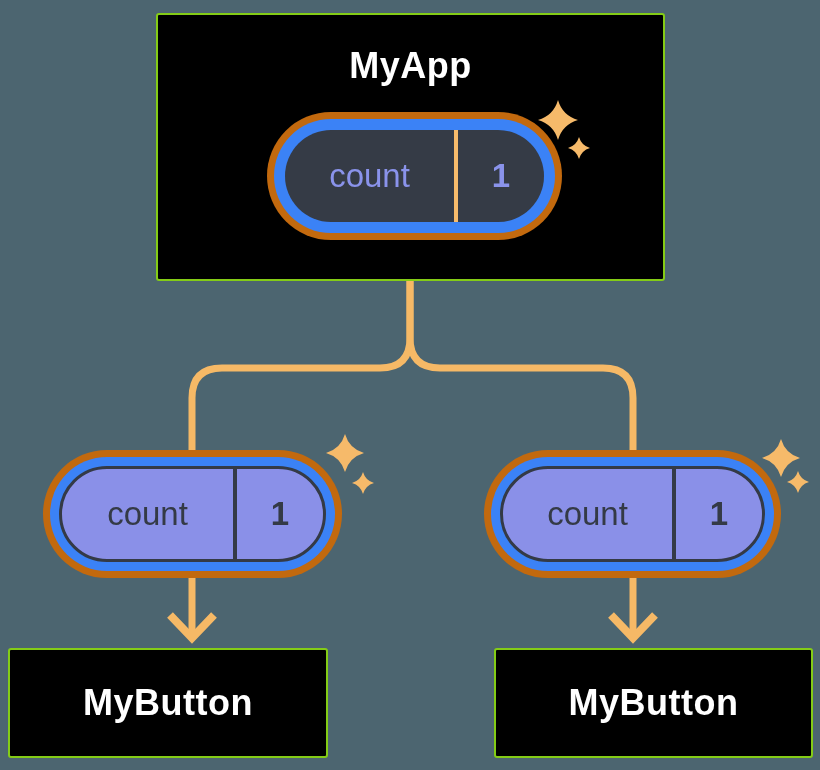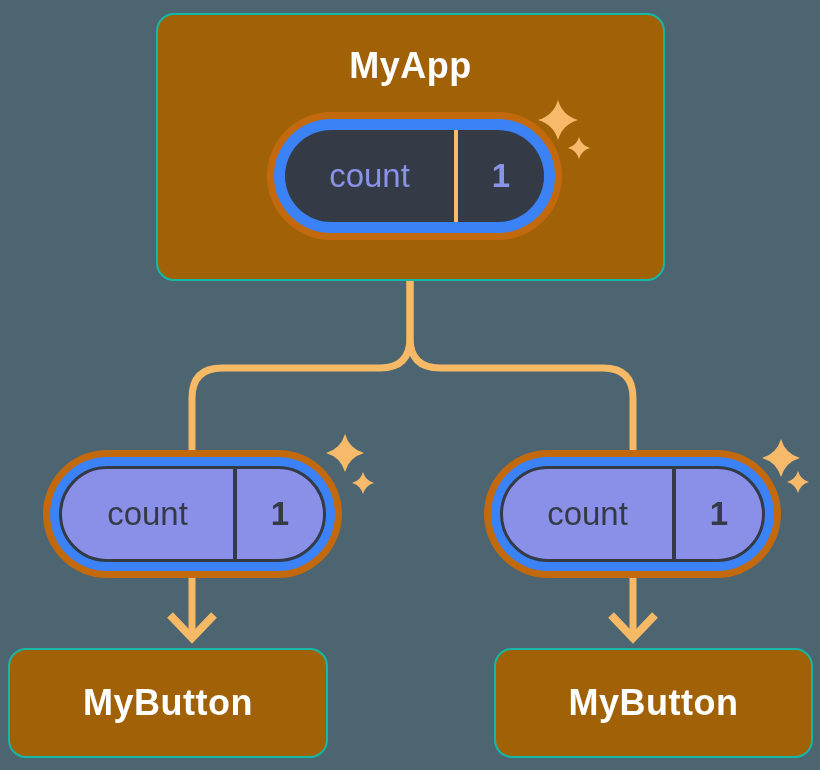--- a/index.html
+++ b/index.html
@@ -8,23 +8,23 @@
     width: 820px;
     height: 770px;
     background: #4C6570;
     overflow: hidden;
     font-family: "Liberation Sans", sans-serif;
   }
   svg.layer { position: absolute; left: 0; top: 0; width: 820px; height: 770px; }
 
   .node {
     position: absolute;
-    background: #a16207;
-    border: 2px solid #14b8a6;
-    border-radius: 18px;
+    background: #000000;
+    border: 2px solid #84cc16;
+    border-radius: 3px;
     box-sizing: border-box;
     color: #FFFFFF;
   }
   #app-box { left: 156px; top: 13px; width: 509px; height: 268px; }
   .node-title {
     text-align: center;
     font-size: 36px;
     font-weight: 600;
     letter-spacing: 0.5px;
     color: #FFFFFF;

